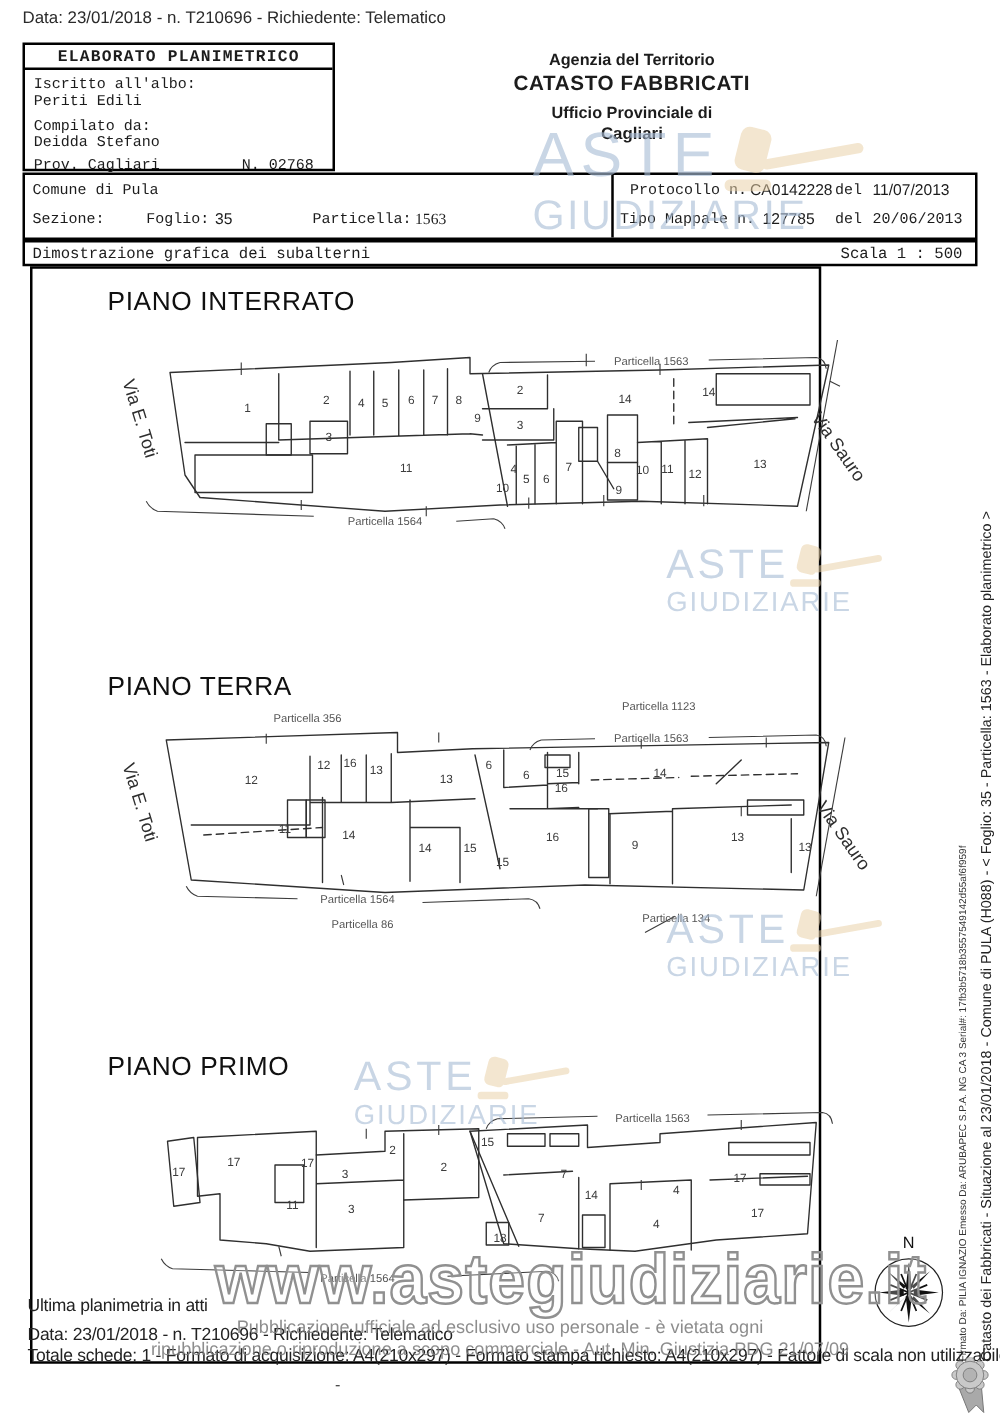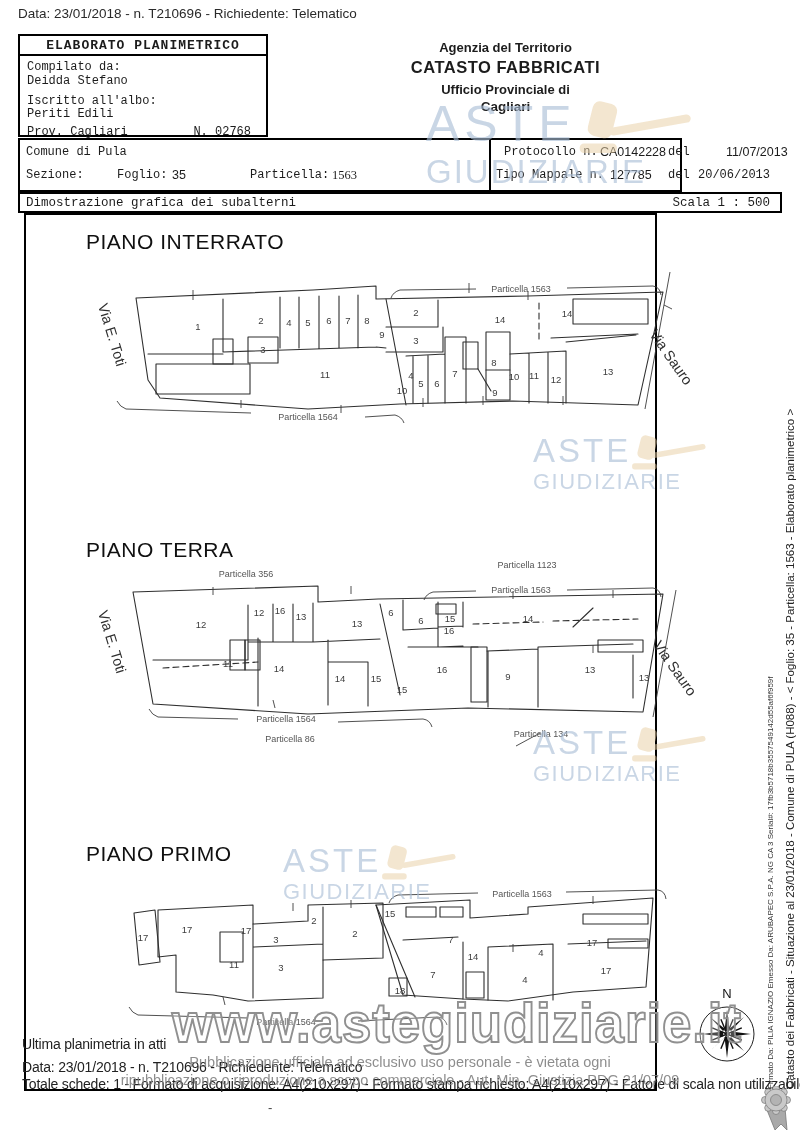--- a/index.html
+++ b/index.html
@@ -20,21 +20,21 @@
   .elab-row:first-child{margin-top:2px;}
   #elab-prov{display:flex;justify-content:space-between;margin-top:4px;padding-right:8px;}
 
   #agency{left:378px;top:40px;width:255px;text-align:center;font-weight:bold;}
   #agency .a1{font-size:13px;}
   #agency .a2{font-size:16.5px;letter-spacing:.5px;margin-top:3px;}
   #agency .a3{font-size:13px;margin-top:5px;}
   #agency .a4{font-size:13.5px;margin-top:2px;}
 
   
-  #info-box{left:18px;top:138px;width:664px;height:54px;border:2px solid #000;box-sizing:border-box;padding-left:24px;}
+  #info-box{left:18px;top:138px;width:764px;height:54px;border:2px solid #000;box-sizing:border-box;padding-left:24px;}
   #info-divider{left:469px;top:0;width:0;height:50px;border-left:2px solid #000;}
   #info-box span{position:absolute;white-space:pre;}
   .f12m{font-family:"Liberation Mono","DejaVu Sans Mono",monospace;font-size:12px;}
   .f12s{font-family:"Liberation Sans",sans-serif;font-size:12.5px;}
 
   #subtitle-box{left:18px;top:192px;width:764px;height:21px;border:2px solid #000;box-sizing:border-box;}
   #subtitle-box .left{position:absolute;left:6px;top:2px;font-size:12.5px;}
   #subtitle-box .right{position:absolute;right:10px;top:2px;font-size:12.5px;}
 
   
@@ -101,26 +101,26 @@
     </pattern>
   </defs>
 </svg>
 
 <div class="abs" id="top-line">Data: 23/01/2018 - n. T210696 - Richiedente: Telematico</div>
 
 <div class="abs mono" id="elab-box">
   <div id="elab-title">ELABORATO PLANIMETRICO</div>
   <div id="elab-body">
     <div class="elab-row">
+      <div>Iscritto all'albo:</div>
+      <div>Periti Edili</div>
+    </div>
+    <div class="elab-row">
       <div>Compilato da:</div>
       <div>Deidda Stefano</div>
-    </div>
-    <div class="elab-row">
-      <div>Iscritto all'albo:</div>
-      <div>Periti Edili</div>
     </div>
     <div id="elab-prov" class="elab-row">
       <span>Prov. Cagliari</span>
       <span>N. 02768</span>
     </div>
   </div>
 </div>
 
 <div class="abs" id="agency">
   <div class="a1">Agenzia del Territorio</div>
@@ -133,21 +133,21 @@
   <span class="f12m" style="left:6px;top:5px;">Comune di Pula</span>
   <span class="f12m" style="left:6px;top:28px;">Sezione:</span>
   <span class="f12m" style="left:97px;top:28px;">Foglio:</span>
   <span class="f12s" style="left:152px;top:28px;">35</span>
   <span class="f12m" style="left:230px;top:28px;">Particella:</span>
   <span class="f12s" style="left:312px;top:28px;font-family:Liberation Serif, serif;">1563</span>
   <span class="abs" id="info-divider"></span>
   <span class="f12m" style="left:484px;top:5px;">Protocollo n.</span>
   <span class="f12s" style="left:580px;top:5px;">CA0142228</span>
   <span class="f12m" style="left:648px;top:5px;">del</span>
-  <span class="f12s" style="left:678px;top:5px;margin-left:28px;">11/07/2013</span>
+  <span class="f12s" style="left:678px;top:5px;">11/07/2013</span>
   <span class="f12m" style="left:476px;top:28px;">Tipo Mappale n.</span>
   <span class="f12s" style="left:590px;top:28px;">127785</span>
   <span class="f12m" style="left:648px;top:28px;">del</span>
   <span class="f12m" style="left:678px;top:28px;">20/06/2013</span>
 </div>
 
 <div class="abs" id="subtitle-box">
   <span class="left mono">Dimostrazione grafica dei subalterni</span>
   <span class="right mono">Scala 1 : 500</span>
 </div>

